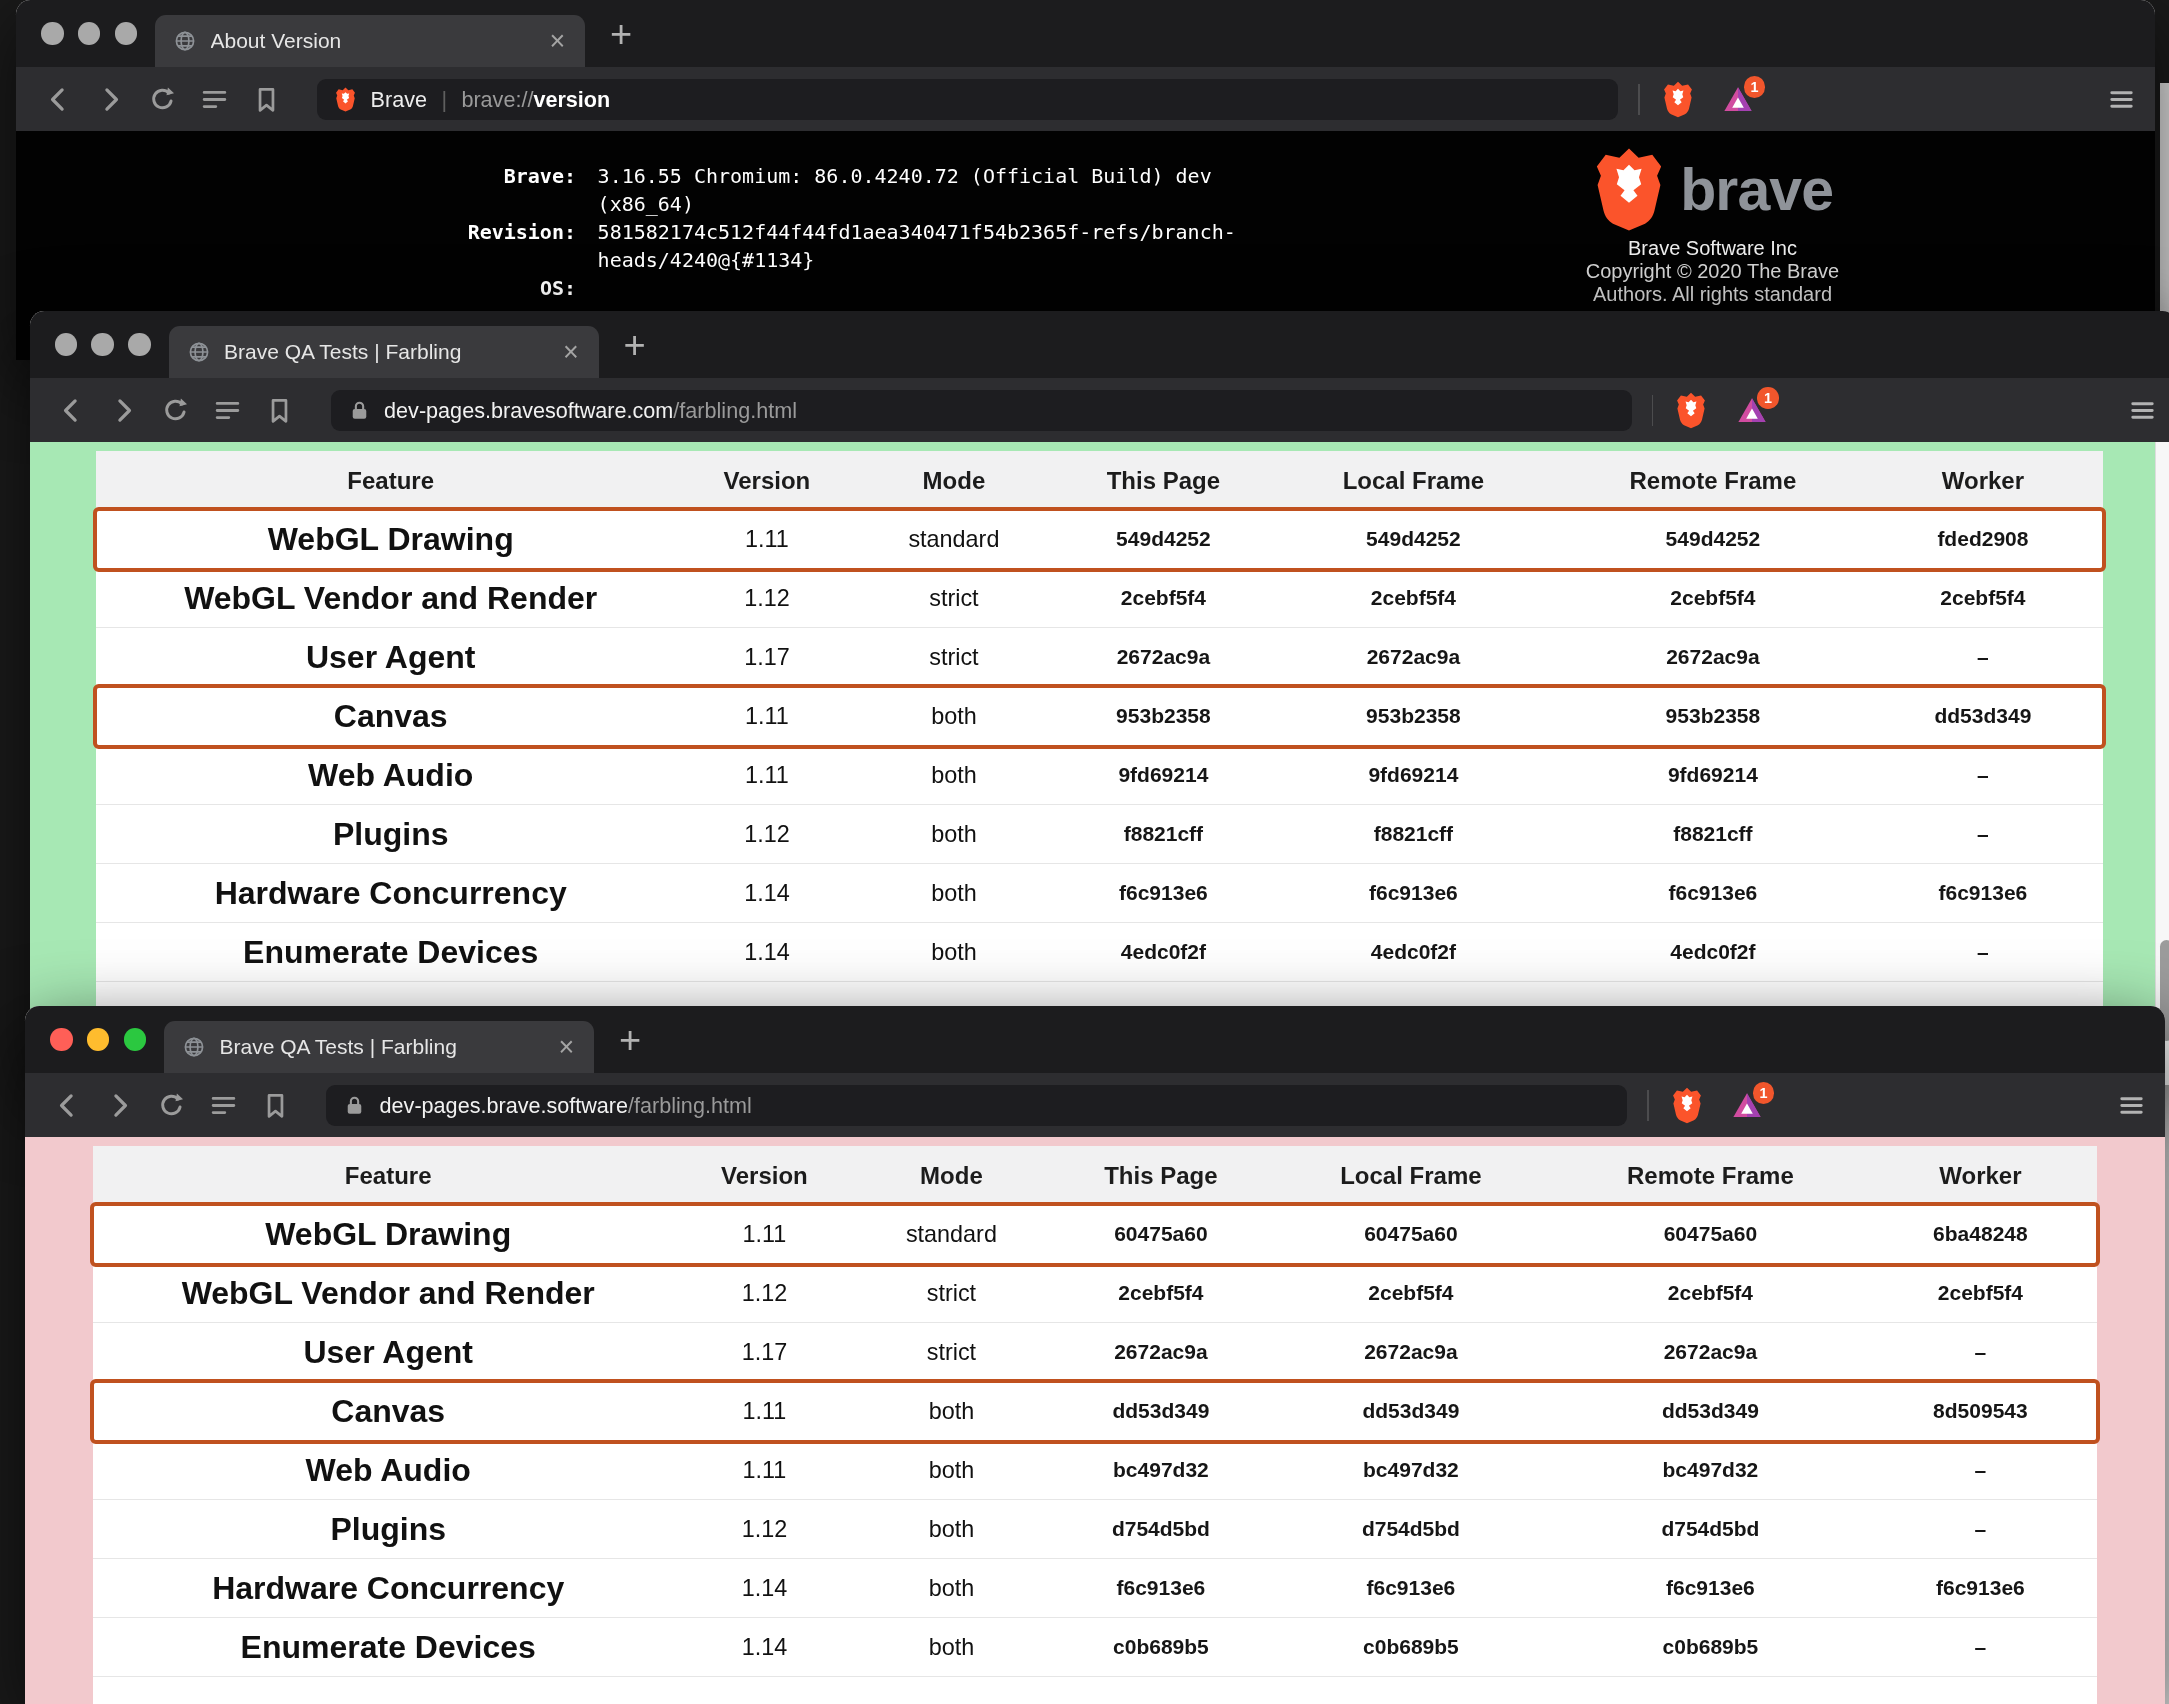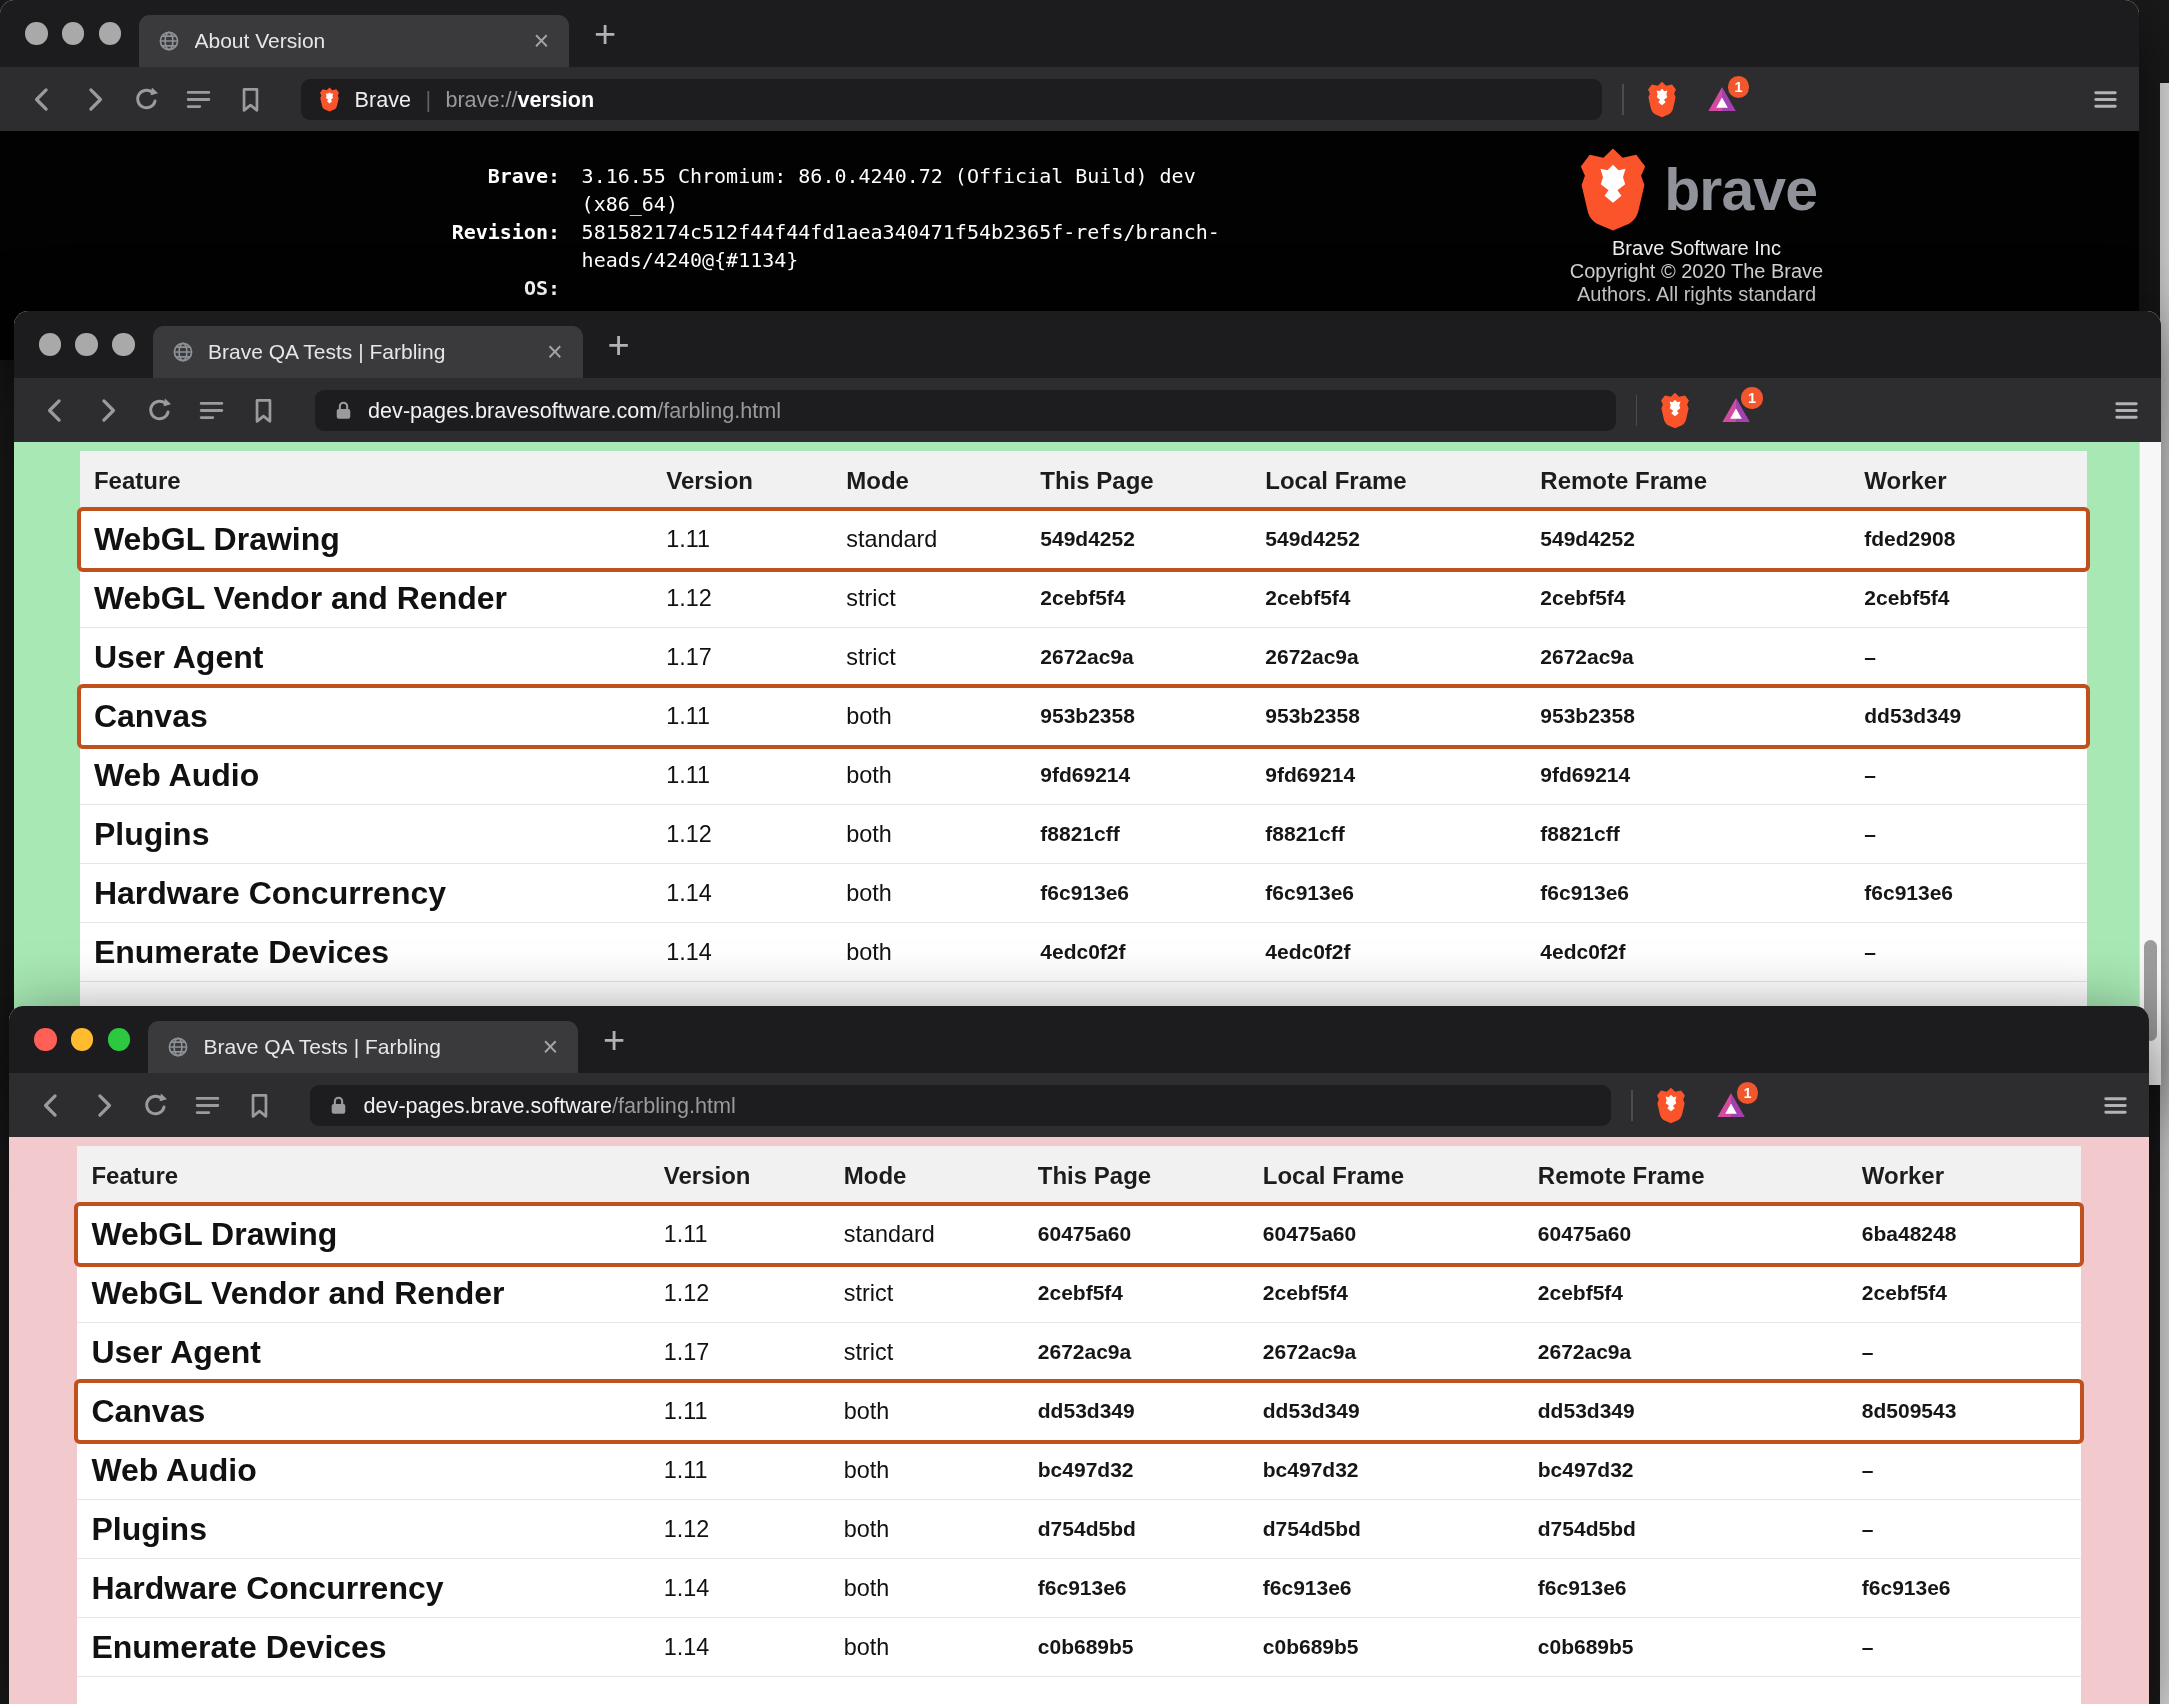--- a/index.html
+++ b/index.html
@@ -5,21 +5,21 @@
   * { margin:0; padding:0; box-sizing:border-box; }
   html,body { width:2169px; height:1705px; }
   body {
     position:relative; overflow:hidden; background:#1a1a1a;
     font-family:"Liberation Sans", sans-serif;
   }
   .edge-strip { position:absolute; right:0; top:83px; bottom:0; width:9px; background:#dcdcdc; z-index:0; }
 
   
   .window { position:absolute; border-radius:14.4px 14.4px 0 0; overflow:hidden;
-            box-shadow:0 20px 72px rgba(0,0,0,.62); background:#ffffff; }
+            box-shadow:0 20px 72px rgba(0,0,0,.62); background:#ffffff;margin-left:16px; }
   #win-version    { left:0;    top:0;      width:2139px; height:360px; z-index:1; }
   #win-farbling-a { left:13.5px; top:311px;  width:2147px; height:774px; z-index:2; }
   #win-farbling-b { left:9px; top:1006px; width:2140px; height:698px; z-index:3; }
 
   .tabbar { height:67px; background:#1c1c1e; position:relative; display:flex; align-items:flex-end; }
   .traffic { position:absolute; left:25px; top:0; height:67px; display:flex; align-items:center; gap:14.4px; }
   .tl { width:22.5px; height:22.5px; border-radius:50%; background:#a9a9a9; }
   .window.active .tl.red    { background:#ff5f57; }
   .window.active .tl.yellow { background:#febc2e; }
   .window.active .tl.green  { background:#2bc840; }
@@ -64,21 +64,21 @@
   .brand-top { display:flex; align-items:center; justify-content:center; gap:14.4px; }
   .brand-top svg { width:74px; height:85px; }
   .brand-word { font-size:59px; font-weight:bold; color:#8f9399; letter-spacing:-0.9px; }
   .brand-co { margin-top:5.4px; font-size:20px; color:#ededed; }
   .brand-cc { font-size:20px; color:#d4d4d4; line-height:22.5px; }
 
   
   .page-farbling { position:absolute; left:0; right:0; top:131px; bottom:0; }
   #win-farbling-a .page-farbling { background:#a7e8b4; }
   #win-farbling-b .page-farbling { background:#f2c9cd; }
-  .sheet { position:absolute; background:#fff; top:9px; bottom:0; }
+  .sheet { position:absolute; background:#fff; top:9px; bottom:0;text-align:center; }
   #win-farbling-a .sheet { left:66px; width:2007px; }
   #win-farbling-b .sheet { left:68px; width:2004px; }
 
   .thead { display:flex; height:59px; background:#f1f1f2; align-items:center;
            font-weight:bold; font-size:24px; color:#1c1c1c; }
   .trow { display:flex; height:59px; align-items:center; border-bottom:1.8px solid #e6e6e6; position:relative; }
   .trow.hl { outline:4.5px solid #c0511f; outline-offset:-1.8px; border-radius:2.7px; z-index:2; }
   .hcell, .cell { padding-left:10.8px; overflow:hidden; white-space:nowrap; }
   .c0 { width:576px; padding-left:14.4px; }
   .c1 { width:180px; } .c2 { width:194px; } .c3 { width:225px; }

